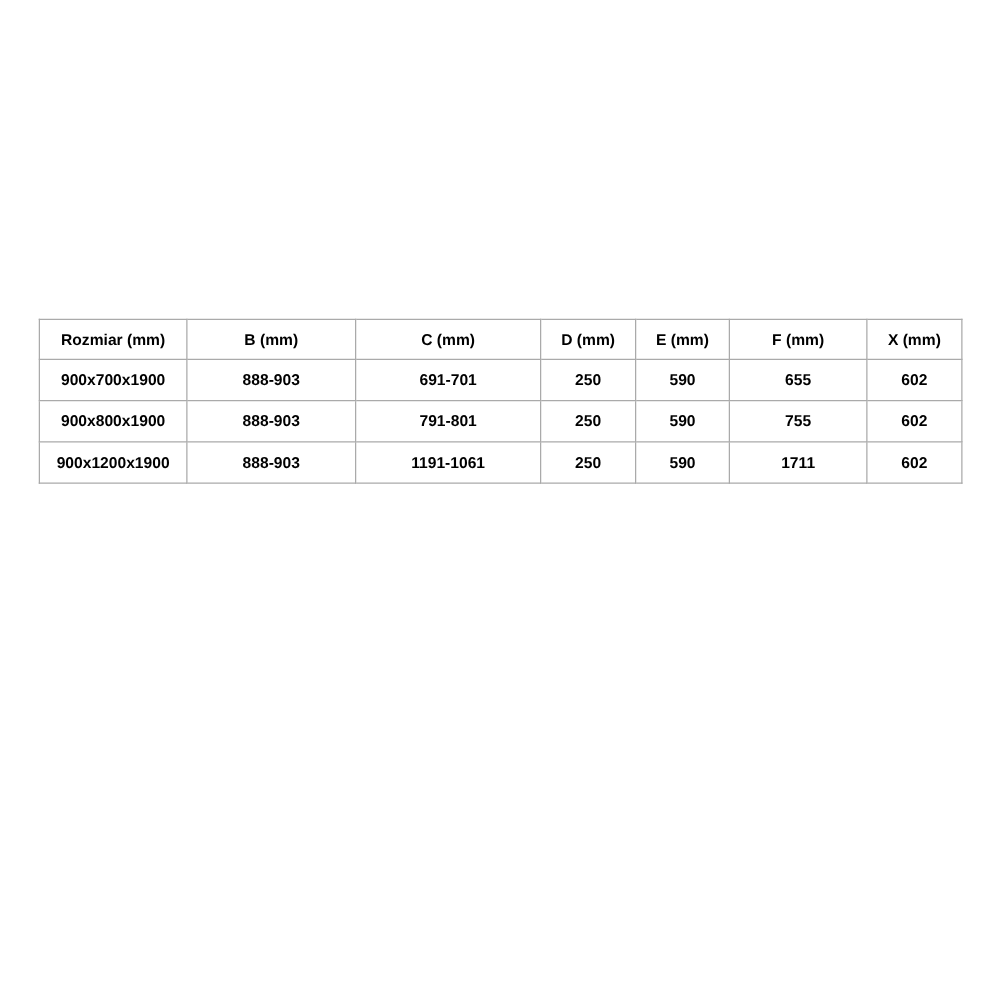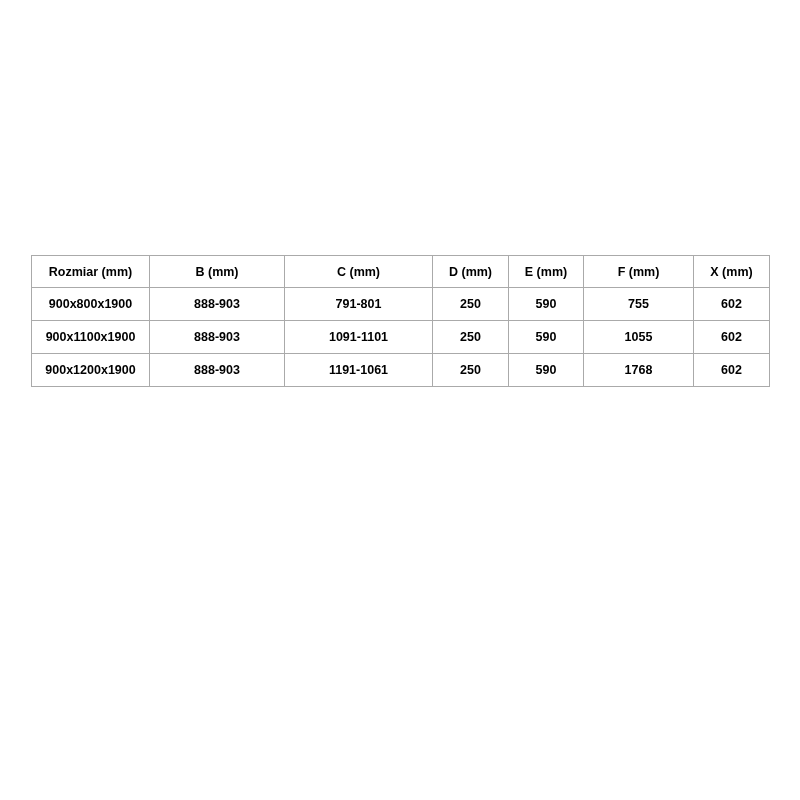--- a/index.html
+++ b/index.html
@@ -74,42 +74,42 @@
           <th>B (mm)</th>
           <th>C (mm)</th>
           <th>D (mm)</th>
           <th>E (mm)</th>
           <th>F (mm)</th>
           <th>X (mm)</th>
         </tr>
       </thead>
       <tbody>
         <tr>
+          <td>900x700x1900</td>
+          <td>888-903</td>
+          <td>691-701</td>
+          <td>250</td>
+          <td>590</td>
+          <td>655</td>
+          <td>602</td>
+        </tr>
+        <tr>
           <td>900x800x1900</td>
           <td>888-903</td>
           <td>791-801</td>
           <td>250</td>
           <td>590</td>
           <td>755</td>
           <td>602</td>
         </tr>
         <tr>
-          <td>900x1100x1900</td>
-          <td>888-903</td>
-          <td>1091-1101</td>
-          <td>250</td>
-          <td>590</td>
-          <td>1055</td>
-          <td>602</td>
-        </tr>
-        <tr>
           <td>900x1200x1900</td>
           <td>888-903</td>
           <td>1191-1061</td>
           <td>250</td>
           <td>590</td>
-          <td>1768</td>
+          <td>1711</td>
           <td>602</td>
         </tr>
       </tbody>
     </table>
   </div>
 </div>
 
 </body></html>

